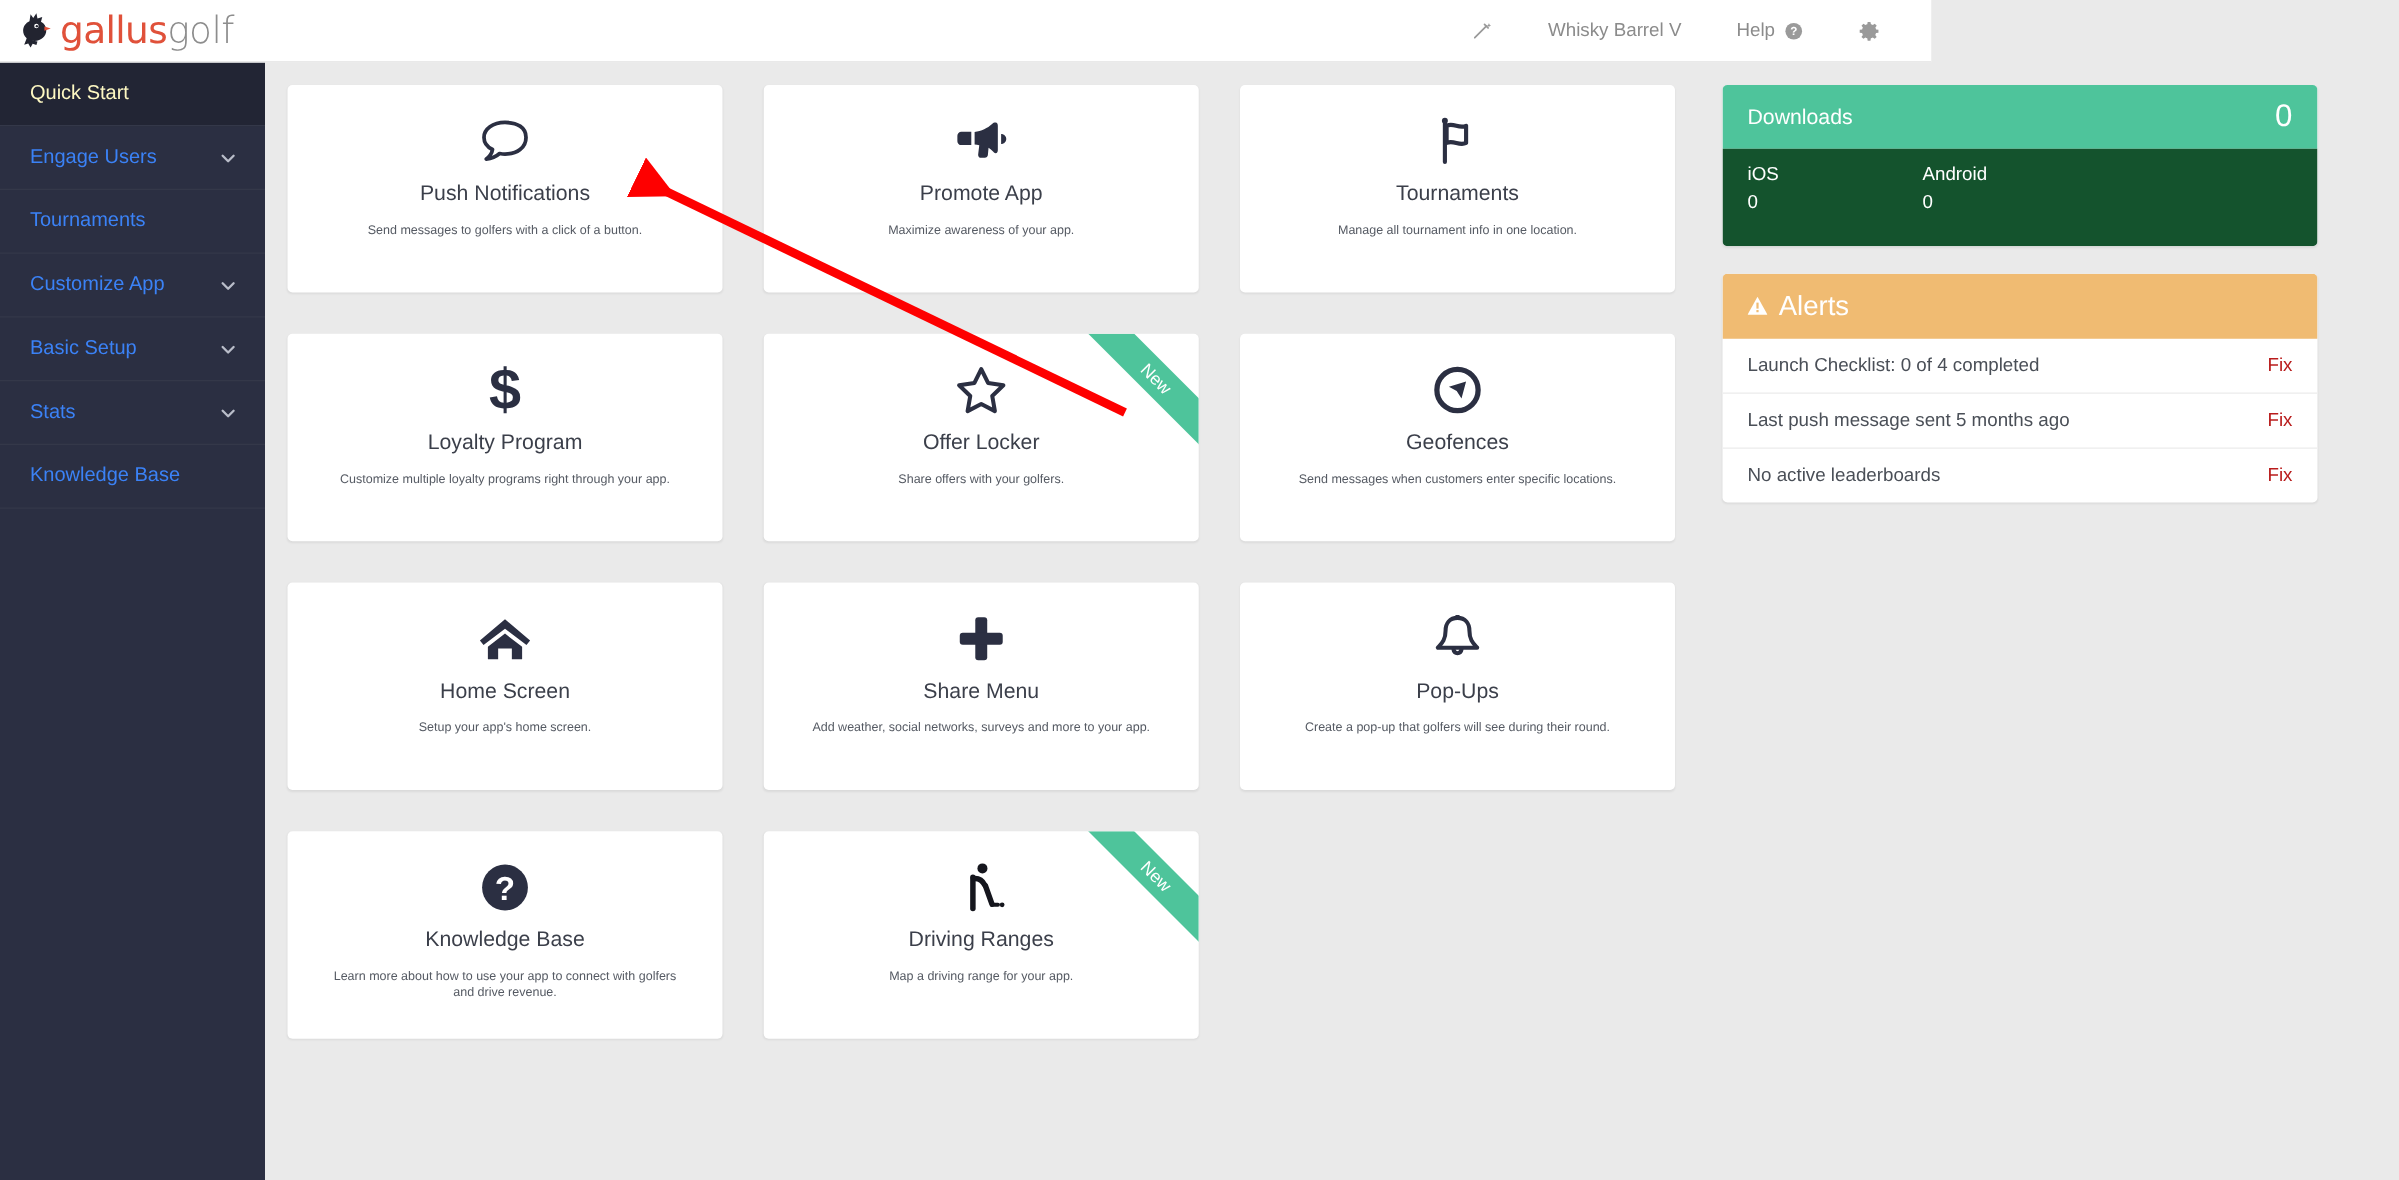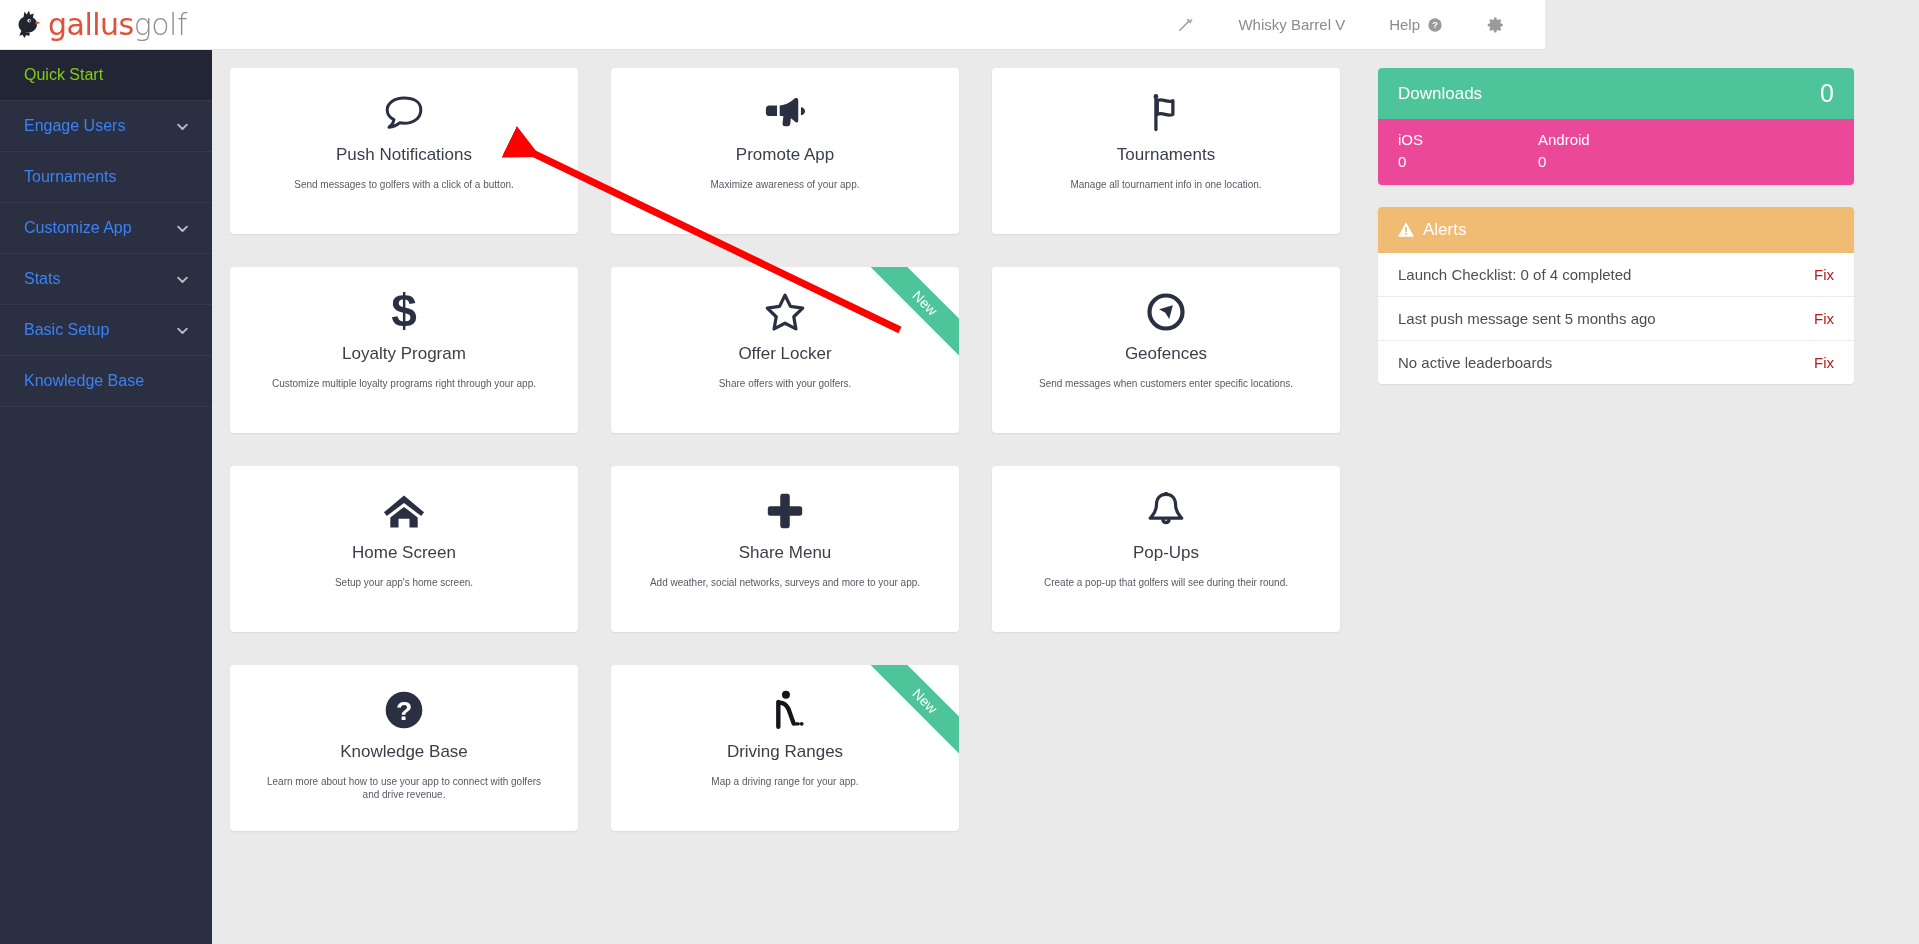--- a/index.html
+++ b/index.html
@@ -55,21 +55,21 @@
   .side-item {
     position: relative;
     height: 51px;
     display: flex; align-items: center;
     padding: 0 22px 0 24px;
     color: #3b82f6; font-size: 16px;
     border-bottom: 1px solid #343849;
     cursor: pointer;
     user-select: none;
   }
-  .side-item.active { background: #222534; color: #84cc16; }
+  .side-item.active { background: #222534; color: #fef9c3; }
   .side-item .sl { flex: 1; }
   .side-item .chev { color: #b9bdc9; display: flex; align-items: center; }
 
   
   .main {
     position: absolute; top: 50px; left: 212px;
     width: 1707px; height: 894px;
     background: #eaeaea;
     padding: 18px 18px 0 18px;
     display: flex;
@@ -138,34 +138,34 @@
   }
   .dl-head {
     background: #4ec49b;
     color: #ffffff;
     padding: 13px 20px;
     display: flex; align-items: center;
     font-size: 17px;
   }
   .dl-head .num { margin-left: auto; font-size: 25px; line-height: 1; }
   .dl-body {
-    background: #ec4899;
+    background: #14532d;
     color: #ffffff;
     display: flex;
-    padding: 10px 20px 12px 20px;
+    padding: 10px 20px 24px 20px;
   }
   .dl-cell { width: 140px; font-size: 15px; line-height: 1.45; }
   .dl-cell .v { font-size: 15px; }
 
   .al-head {
     background: #f0bb72;
     color: #ffffff;
     padding: 13px 20px;
     display: flex; align-items: center; gap: 9px;
-    font-size: 17px;
+    font-size: 22px;
   }
   .al-row {
     display: flex; align-items: flex-start;
     padding: 13px 20px;
     border-bottom: 1px solid #ececec;
     font-size: 15px; color: #4a4f57;
   }
   .al-row:last-child { border-bottom: none; }
   .al-fix {
     margin-left: auto;
@@ -241,29 +241,29 @@
   </div>
   <div class="side-item">
     <span class="sl">Customize App</span>
     <span class="chev">
       <svg width="15" height="15" viewBox="0 0 24 24" fill="none" stroke="#b9bdc9" stroke-width="3" stroke-linecap="round" stroke-linejoin="round">
           <path d="M5 9l7 7 7-7"></path>
         </svg>
     </span>
   </div>
   <div class="side-item">
-    <span class="sl">Stats</span>
+    <span class="sl">Basic Setup</span>
     <span class="chev">
       <svg width="15" height="15" viewBox="0 0 24 24" fill="none" stroke="#b9bdc9" stroke-width="3" stroke-linecap="round" stroke-linejoin="round">
           <path d="M5 9l7 7 7-7"></path>
         </svg>
     </span>
   </div>
   <div class="side-item">
-    <span class="sl">Basic Setup</span>
+    <span class="sl">Stats</span>
     <span class="chev">
       <svg width="15" height="15" viewBox="0 0 24 24" fill="none" stroke="#b9bdc9" stroke-width="3" stroke-linecap="round" stroke-linejoin="round">
           <path d="M5 9l7 7 7-7"></path>
         </svg>
     </span>
   </div>
   <div class="side-item">
     <span class="sl">Knowledge Base</span>
   </div>
 </div>

